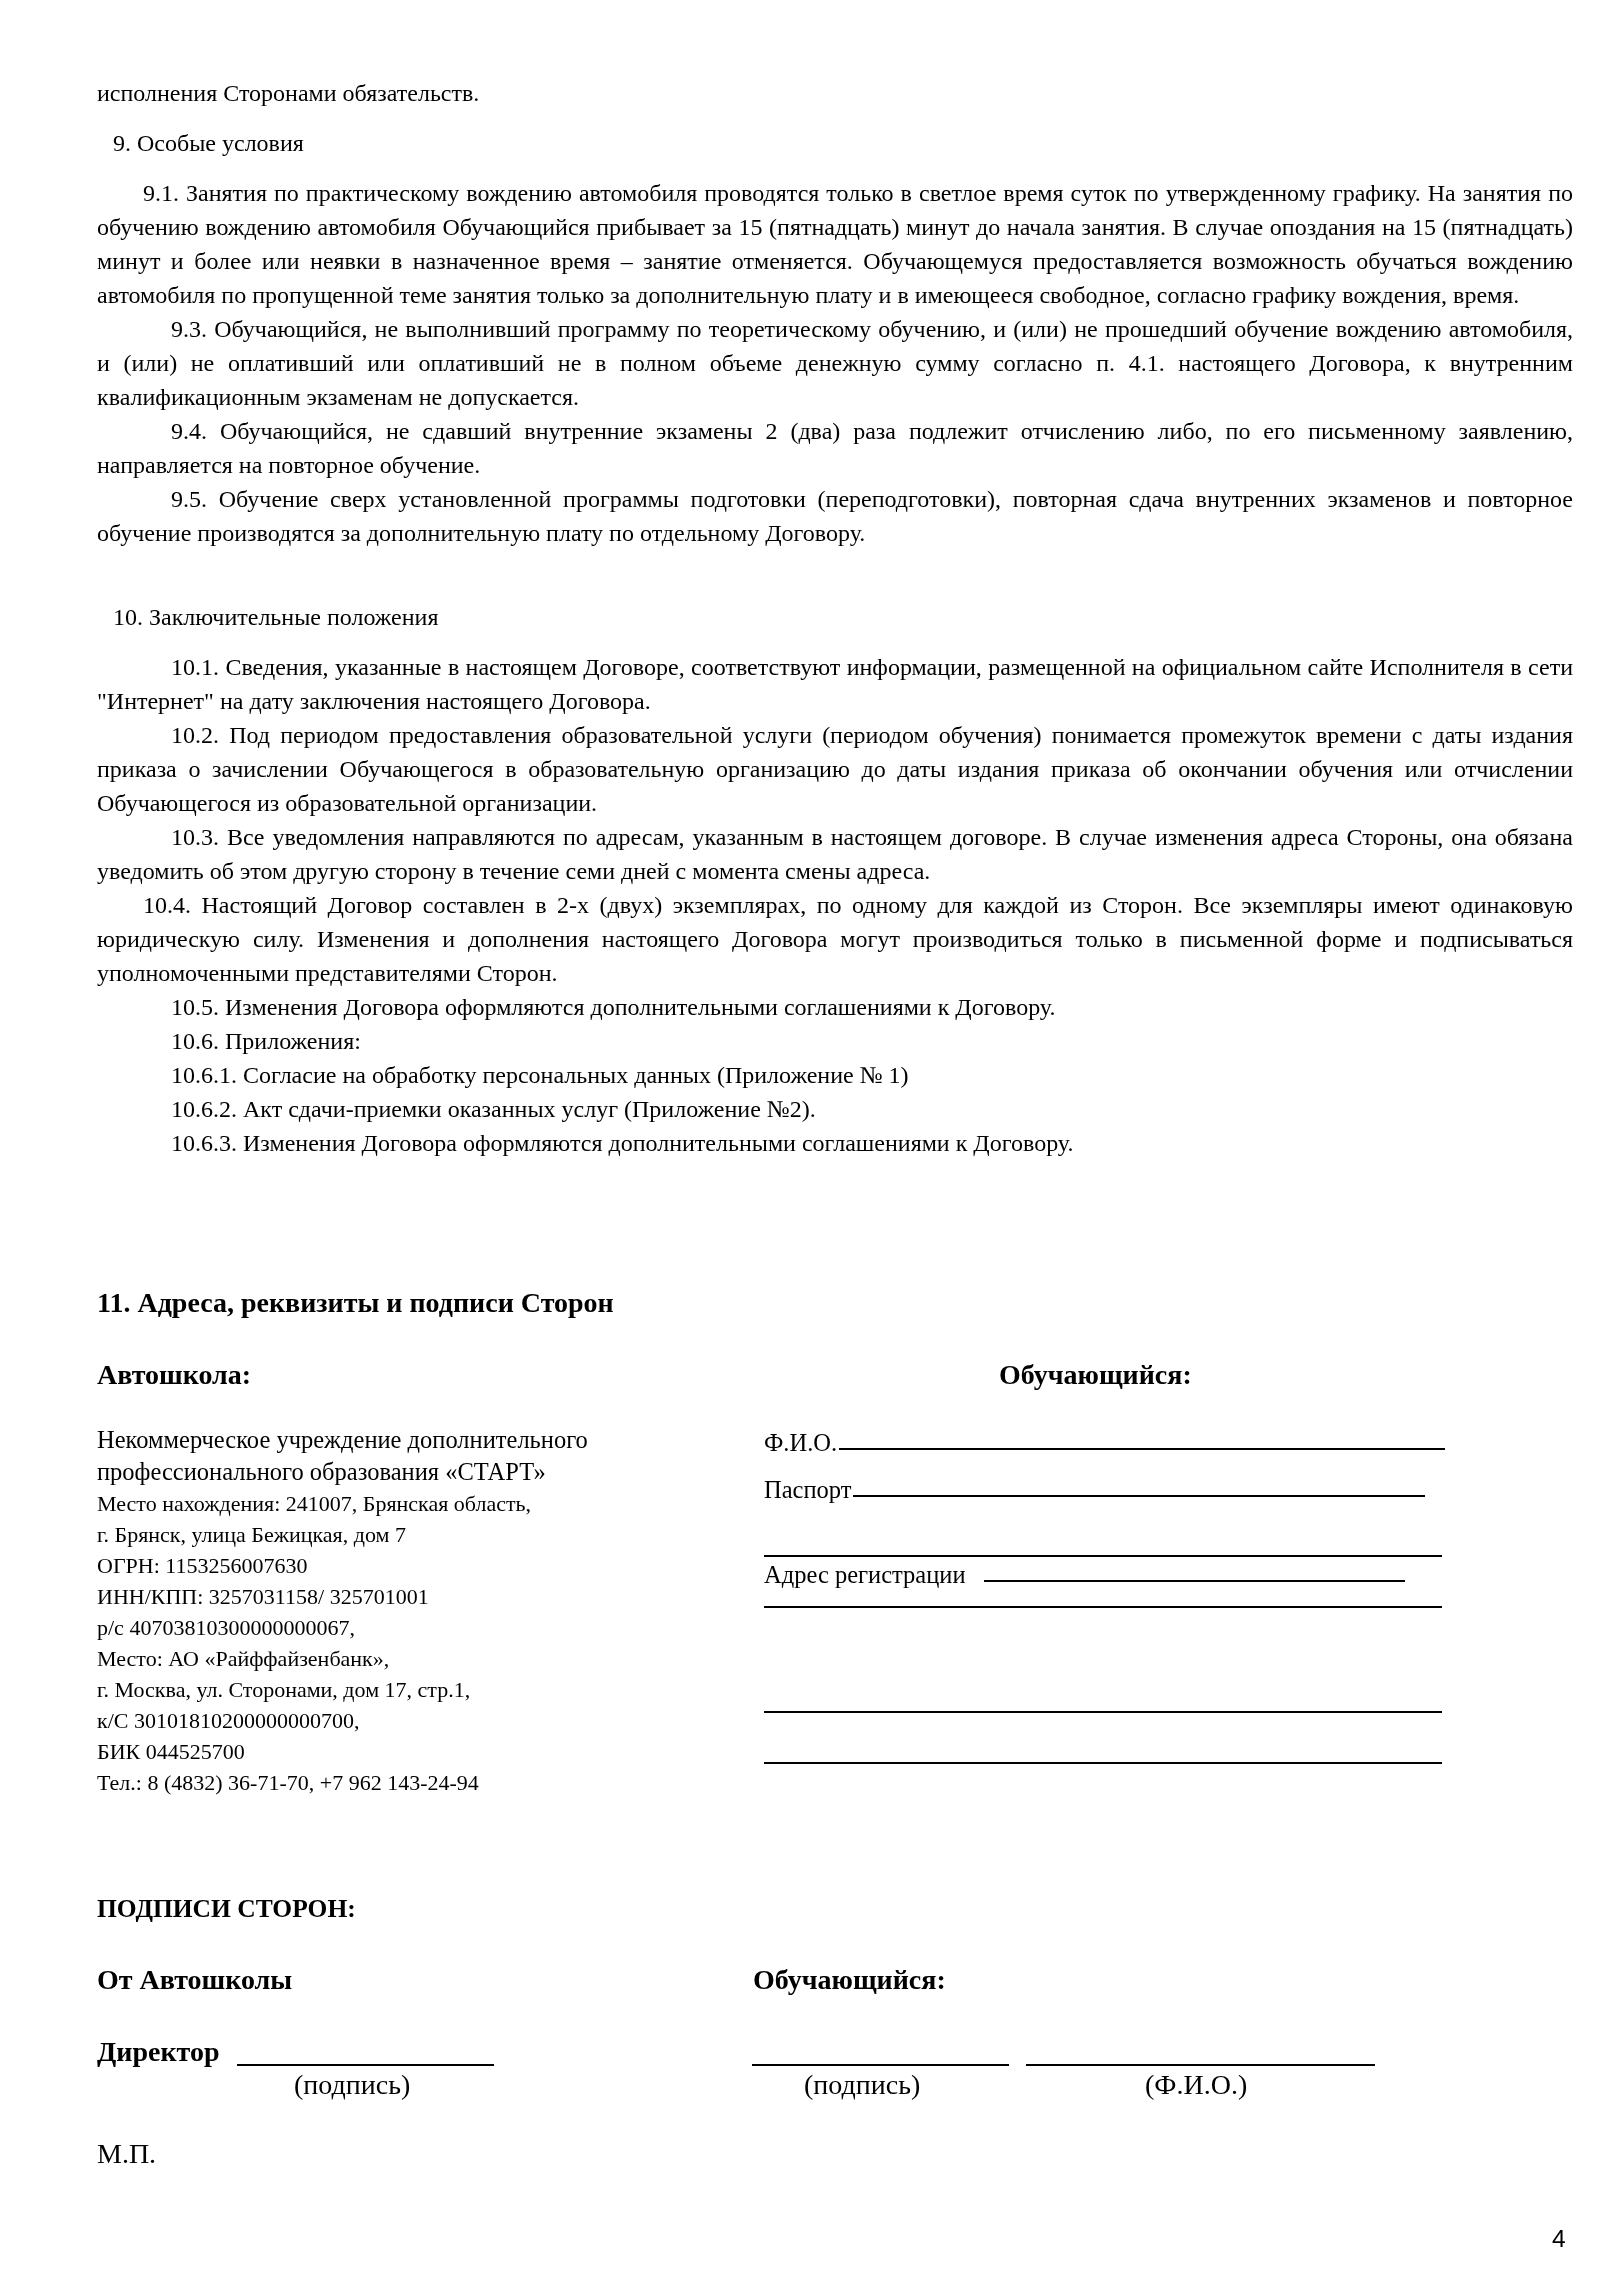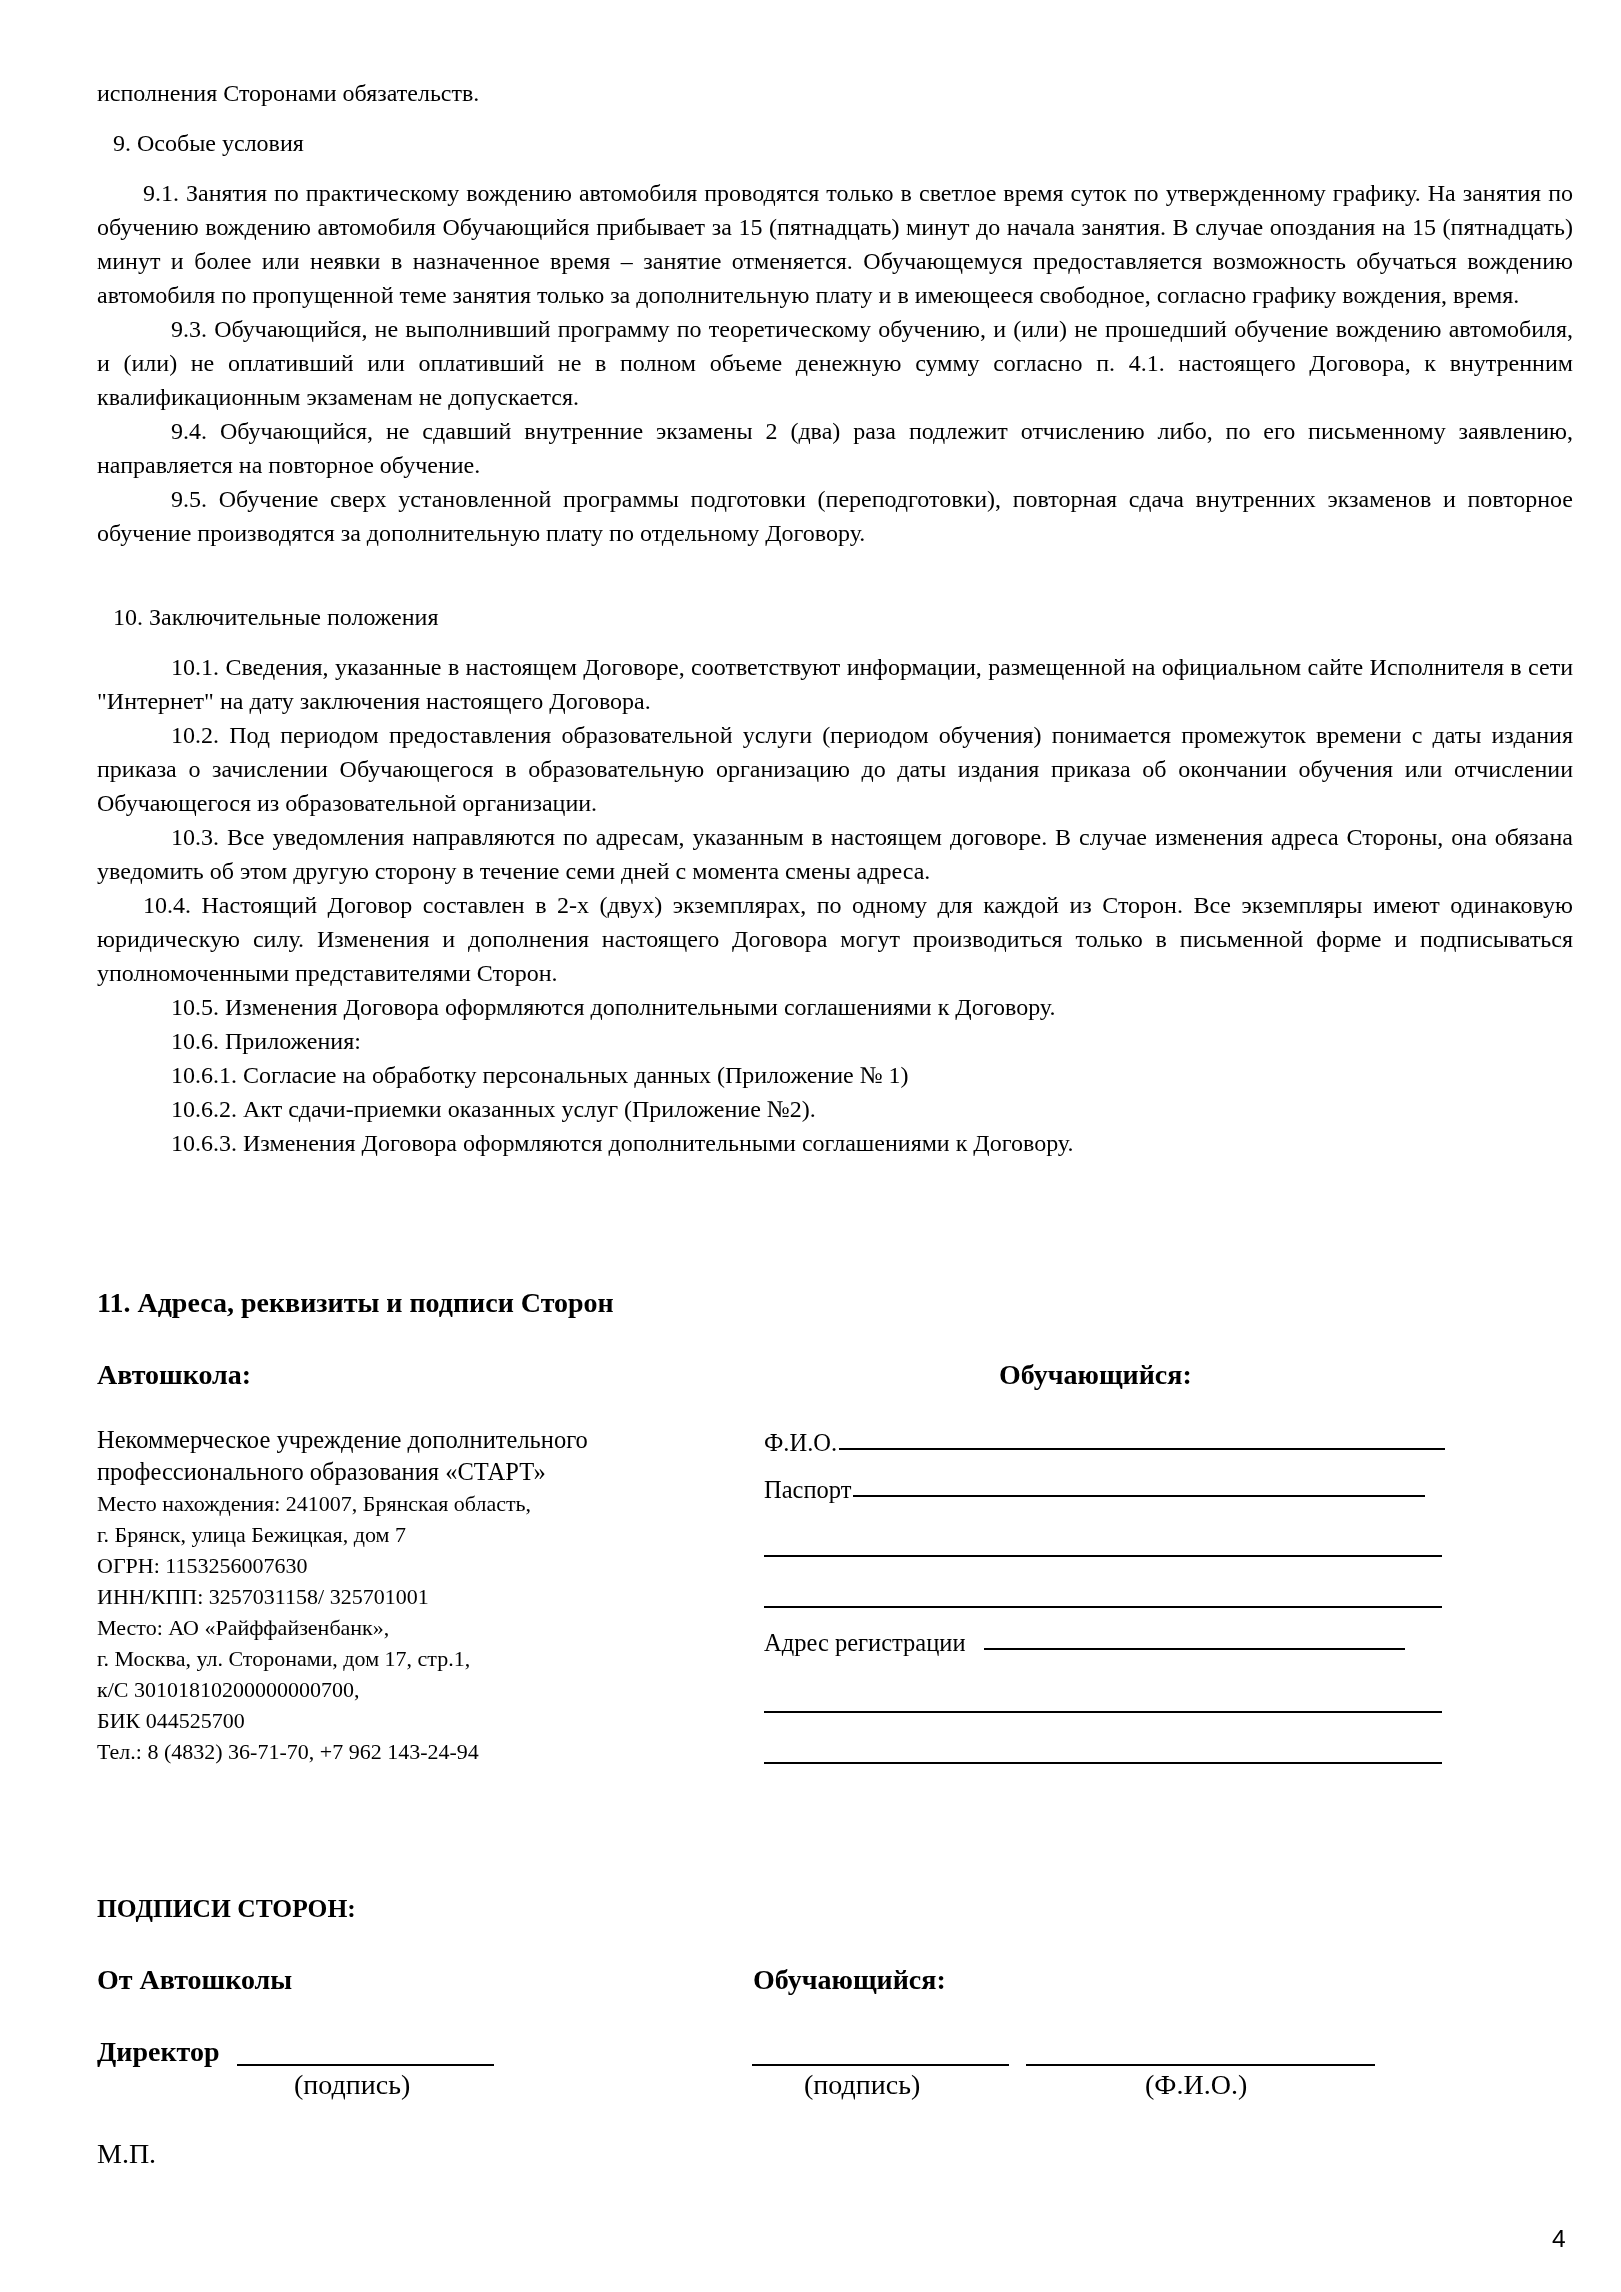--- a/index.html
+++ b/index.html
@@ -52,38 +52,39 @@
   <div class="txt bold" style="left:97px; top:1358px;">Автошкола:</div>
   <div class="txt bold" style="left:999px; top:1358px;">Обучающийся:</div>
 
   <div class="req" style="top:1424px;">
     <div class="org">Некоммерческое учреждение дополнительного</div>
     <div class="org">профессионального образования «СТАРТ»</div>
     <div class="line">Место нахождения: 241007, Брянская область,</div>
     <div class="line">г. Брянск, улица Бежицкая, дом 7</div>
     <div class="line">ОГРН: 1153256007630</div>
     <div class="line">ИНН/КПП: 3257031158/ 325701001</div>
+    <div class="line">р/с 40703810300000000067,</div>
     <div class="line">Место: АО «Райффайзенбанк»,</div>
     <div class="line">г. Москва, ул. Сторонами, дом 17, стр.1,</div>
     <div class="line">к/С 30101810200000000700,</div>
     <div class="line">БИК 044525700</div>
     <div class="line">Тел.: 8 (4832) 36-71-70, +7 962 143-24-94</div>
   </div>
 
   <div class="field" style="top:1429px;">
     <span>Ф.И.О.</span>
     <span class="uline" style="width:606px;"></span>
   </div>
   <div class="field" style="top:1476px;">
     <span>Паспорт</span>
     <span class="uline" style="width:572px;"></span>
   </div>
   <div class="blank" style="top:1555px;"></div>
   <div class="blank" style="top:1606px;"></div>
-  <div class="field" style="top:1629px;gap:16px;">
+  <div class="field" style="top:1561px;gap:16px;">
     <span>Адрес регистрации</span>
     <span class="uline" style="width:421px;"></span>
   </div>
   <div class="blank" style="top:1711px;"></div>
   <div class="blank" style="top:1762px;"></div>
 
   <div class="txt bold" style="left:97px; top:1892px; font-size:25.5px;">ПОДПИСИ СТОРОН:</div>
   <div class="txt bold" style="left:97px; top:1963px;">От Автошколы</div>
   <div class="txt bold" style="left:753px; top:1963px;">Обучающийся:</div>
 

